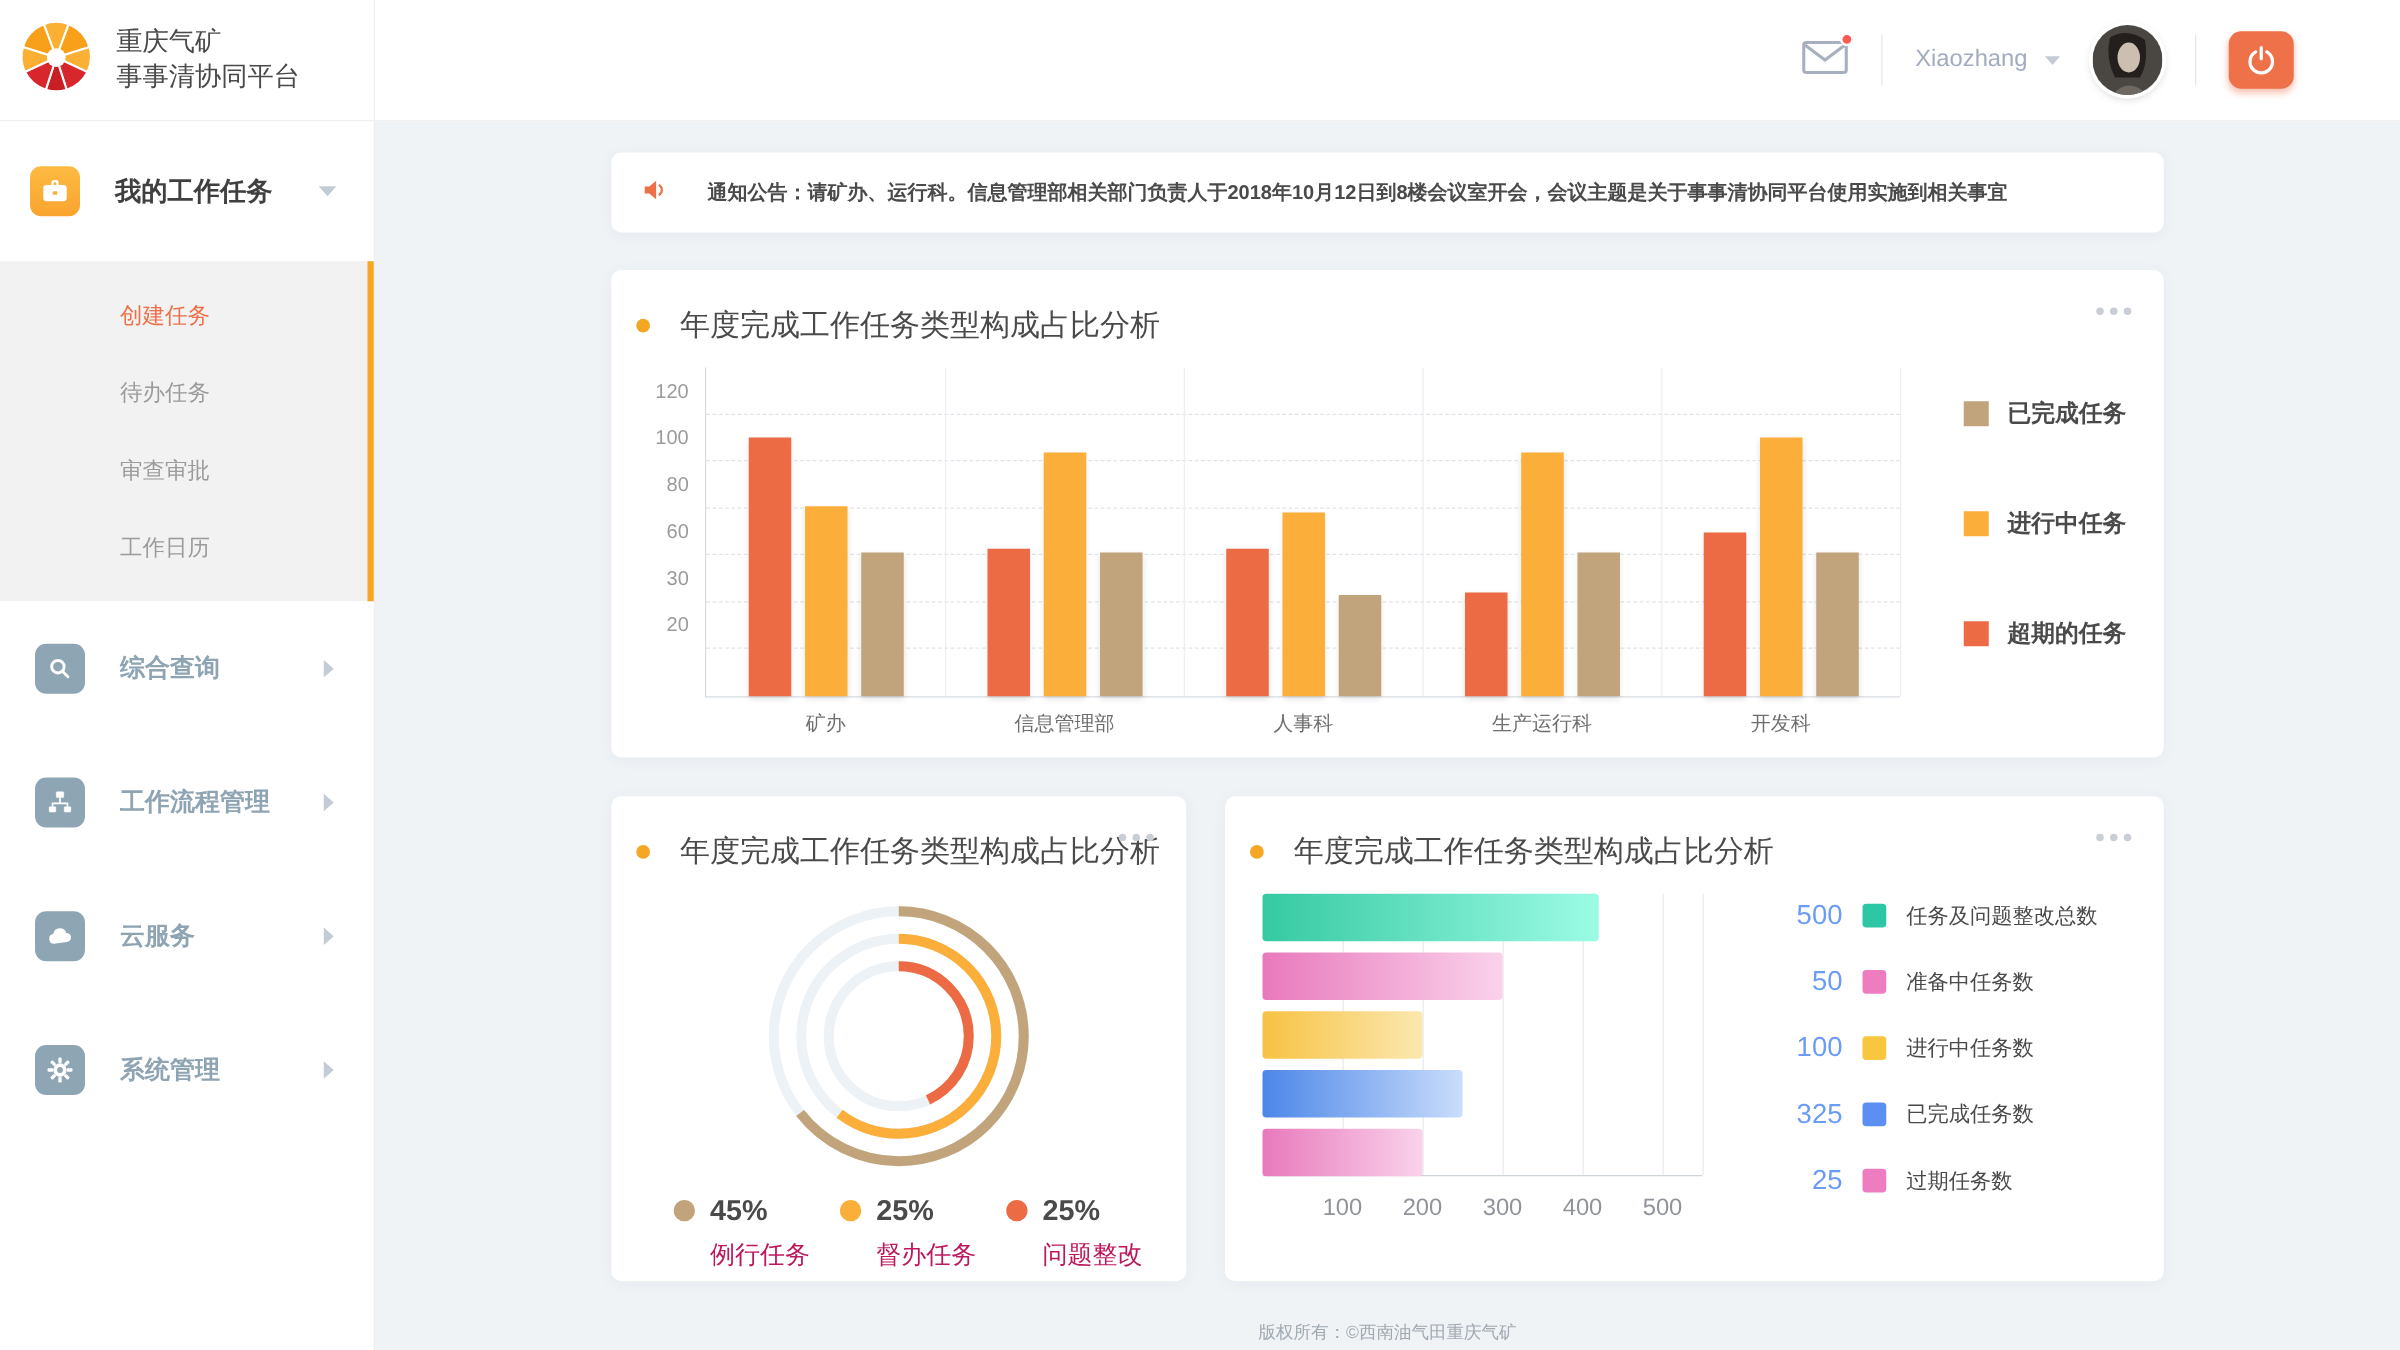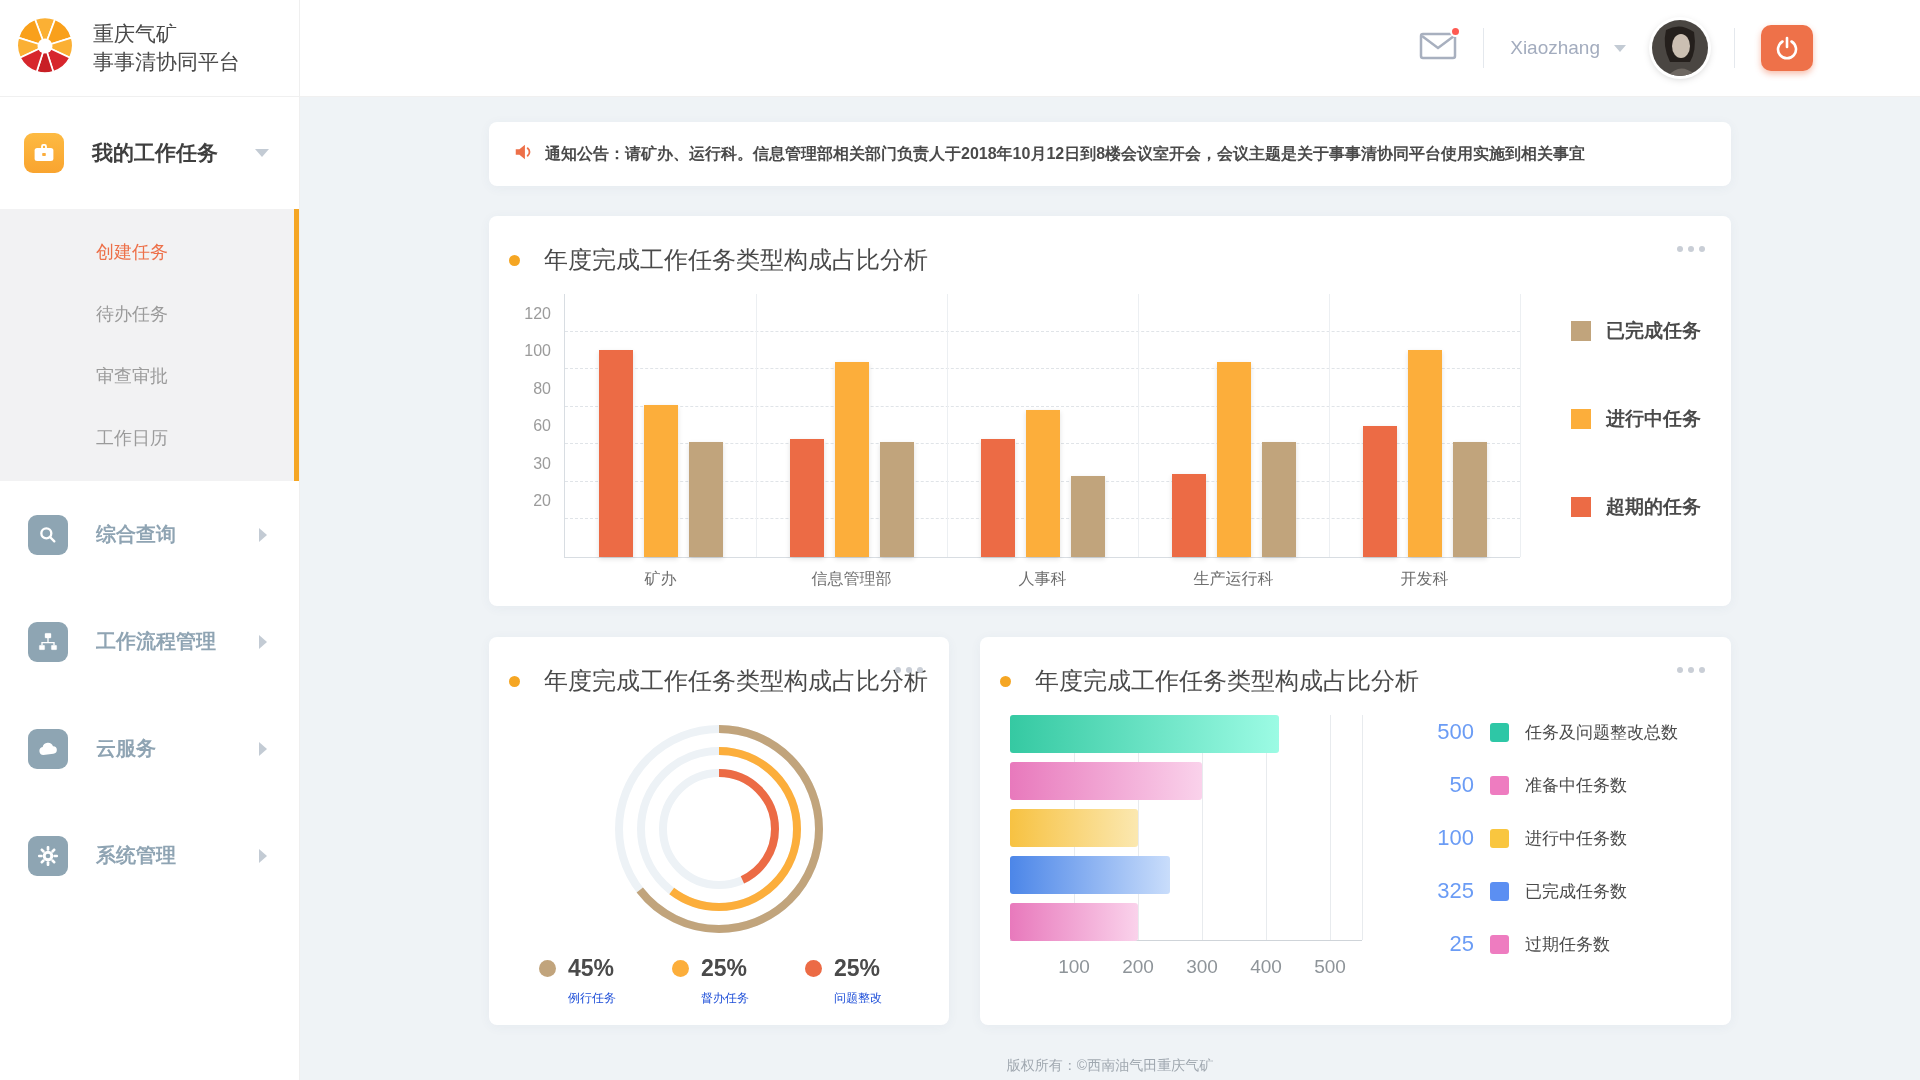--- a/index.html
+++ b/index.html
@@ -26,39 +26,39 @@
     color:#9B9B9B; cursor:pointer; }
   .submenu-item.active { color:#ED7049; }
   .side-section { height:107px; display:flex; align-items:center; padding-left:28px; cursor:pointer; }
   .side-section-label { margin-left:28px; font-size:20px; font-weight:bold; color:#8FA4B3; flex:1; }
   .chevron-right { width:0; height:0; border-top:7px solid transparent; border-bottom:7px solid transparent;
     border-left:8px solid #C3CBD4; margin-right:32px; }
 
   
   .header { position:absolute; left:300px; right:0; top:0; height:97px; background:#fff;
     border-bottom:1px solid #F0F0F0; display:flex; align-items:center; justify-content:flex-end;
-    padding-right:107px; }
+    padding-right:85px; }
   .hdr-mail { position:relative; cursor:pointer; }
   .hdr-dot { position:absolute; right:-4px; top:-5px; width:11px; height:11px; border-radius:50%;
     background:#FF5A52; border:2px solid #fff; }
   .hdr-sep { width:1px; height:40px; background:#E4E8ED; margin:0 26px; }
   .hdr-user { display:flex; align-items:center; cursor:pointer; }
   .hdr-username { font-size:19px; color:#A3ACBE; }
   .hdr-user .caret-down { margin:0 0 0 14px; border-left-width:6px; border-right-width:6px; border-top-width:7px; }
   .avatar { width:56px; height:56px; border-radius:50%; margin-left:26px; overflow:hidden;
     box-shadow:0 0 0 3px #fff,0 2px 8px rgba(0,0,0,.25); cursor:pointer; }
   .power-btn { width:52px; height:46px; border-radius:10px; background:#EE7149; border:none;
     display:flex; align-items:center; justify-content:center; cursor:pointer;
     box-shadow:0 3px 6px rgba(238,113,73,.45); }
 
   
   .main { position:absolute; left:300px; right:0; top:97px; bottom:0; }
   .content { width:1242px; margin:0 auto; padding-top:25px; }
   .card { background:#fff; border-radius:8px; box-shadow:0 2px 12px rgba(60,80,110,.05); position:relative; }
-  .notice-card { height:64px; display:flex; align-items:center; padding:0 24px; margin-bottom:30px; }
+  .notice-card { height:64px; display:flex; align-items:center; padding:0 24px; margin-bottom:30px;gap:21px; }
   .notice-text { font-size:16px; color:#4A4A4A; margin-left:10px; font-weight:bold; }
   .card-title-row { display:flex; align-items:center; padding:28px 0 0 20px; }
   .title-dot { width:11px; height:11px; border-radius:50%; background:#F5A623; flex:0 0 auto; }
   .card-title { font-size:24px; font-weight:normal; color:#4A4A4A; margin-left:24px; }
   .dots-menu { position:absolute; right:26px; top:30px; display:flex; gap:5px; cursor:pointer; }
   .dots-menu i { width:6px; height:6px; border-radius:50%; background:#C9CED6; }
 
   
   .main-chart-card { height:390px; margin-bottom:31px; }
   .bar-plot { position:absolute; left:75px; top:78px; width:956px; height:264px;
@@ -78,21 +78,21 @@
 
   
   .bottom-row { display:flex; gap:31px; }
   .donut-card { width:460px; height:388px; }
   .donut-svg { display:block; margin:12px auto 0; }
   .donut-stats { display:flex; padding-left:50px; margin-top:6px;align-items:center; }
   .stat { width:133px; }
   .stat-top { display:flex; align-items:center; }
   .stat-dot { width:17px; height:17px; border-radius:50%; }
   .stat-pct { margin-left:12px; font-size:23px; font-weight:bold; color:#4A4A4A; }
-  .stat-label { margin-left:29px; margin-top:8px; font-size:12px; color:#1d4ed8; }
+  .stat-label { margin-left:29px; margin-top:8px; font-size:20px; color:#be185d; }
 
   .hbar-card { width:751px; height:388px; }
   .hbar-plot { position:absolute; left:30px; top:78px; width:352px; height:226px;
     border-bottom:1px solid #CFD4D9; }
   .hbar-grid { position:absolute; top:0; bottom:0; width:1px; background:#E8EBEE; }
   .hbar-bar { position:absolute; left:0; height:38px; border-radius:3px; }
   .xtick { position:absolute; top:100%; margin-top:16px; transform:translateX(-50%);
     font-size:19px; color:#8E9499; }
   .hbar-legend { position:absolute; left:430px; top:84px; display:flex; flex-direction:column; gap:31px; }
   .hbar-legend-row { display:flex; align-items:center; height:22px; }

